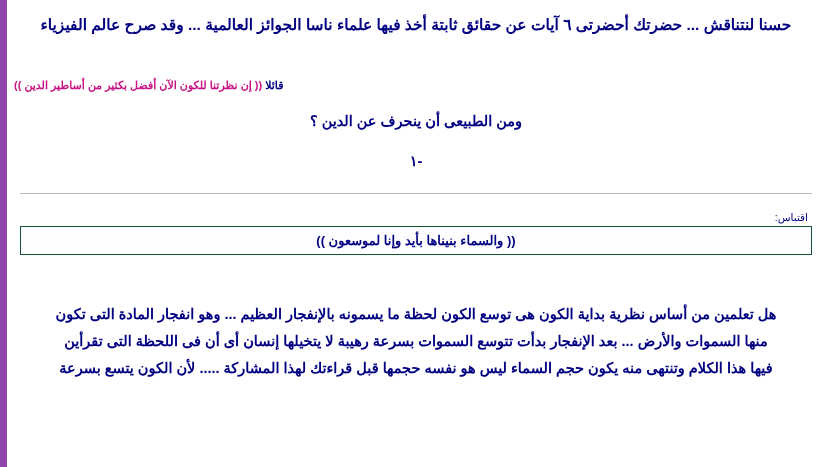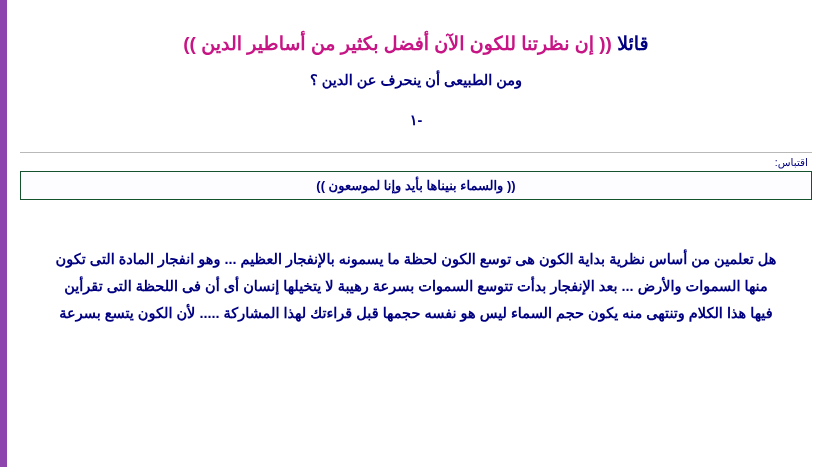--- a/index.html
+++ b/index.html
@@ -23,25 +23,25 @@
   .intro {
     color: #000080;
     font-size: 15.5px;
     font-weight: bold;
     line-height: 25px;
     text-align: center;
     direction: rtl;
     margin: 2px 6px 0 6px;
   }
   .quote-line {
-    margin-top: 22px;
-    text-align: center;
+    margin-top: 36px;
+    text-align: left;
     direction: rtl;
     color: #c71585;
-    font-size: 19px;
+    font-size: 11px;
     font-weight: bold;
     line-height: 24px;
   }
   .quote-line .lead {
     color: #000080;
   }
   .question {
     margin-top: 16px;
     text-align: center;
     direction: rtl;
@@ -53,21 +53,21 @@
     margin-top: 24px;
     text-align: center;
     direction: rtl;
     color: #000080;
     font-size: 14.5px;
     font-weight: bold;
   }
   .quote-box {
     margin: 24px 6px 0 6px;
     border-top: 1px solid #b9b9b9;
-    padding-top: 3px;
+    padding-top: 17px;
   }
   .quote-label {
     font-size: 10.5px;
     color: #000080;
     direction: rtl;
     text-align: right;
     padding: 0 4px 3px 0;
     font-weight: normal;
   }
   .quote-inner {
@@ -118,20 +118,21 @@
 <body>
 
 <div class="page">
 
   <div class="purple-bar">
     <div class="seg-top"></div>
     <div class="seg-bottom"></div>
   </div>
 
   <div class="intro">
+    <div>حسنا لنتناقش ... حضرتك أحضرتى ٦ آيات عن حقائق ثابتة أخذ فيها علماء ناسا الجوائز العالمية ... وقد صرح عالم الفيزياء</div>
   </div>
 
   <div class="quote-line">
     <span class="lead">قائلا</span>
     <span>(( إن نظرتنا للكون الآن أفضل بكثير من أساطير الدين ))</span>
   </div>
 
   <div class="question">ومن الطبيعى أن ينحرف عن الدين ؟</div>
 
   <div class="numbering">-١</div>

